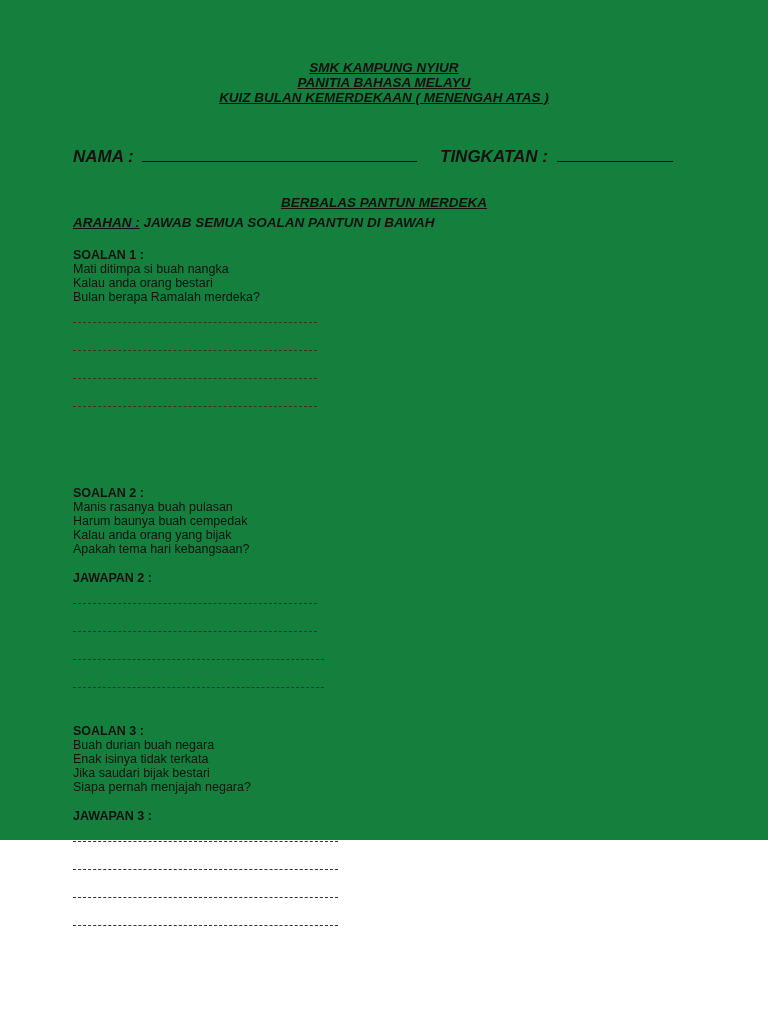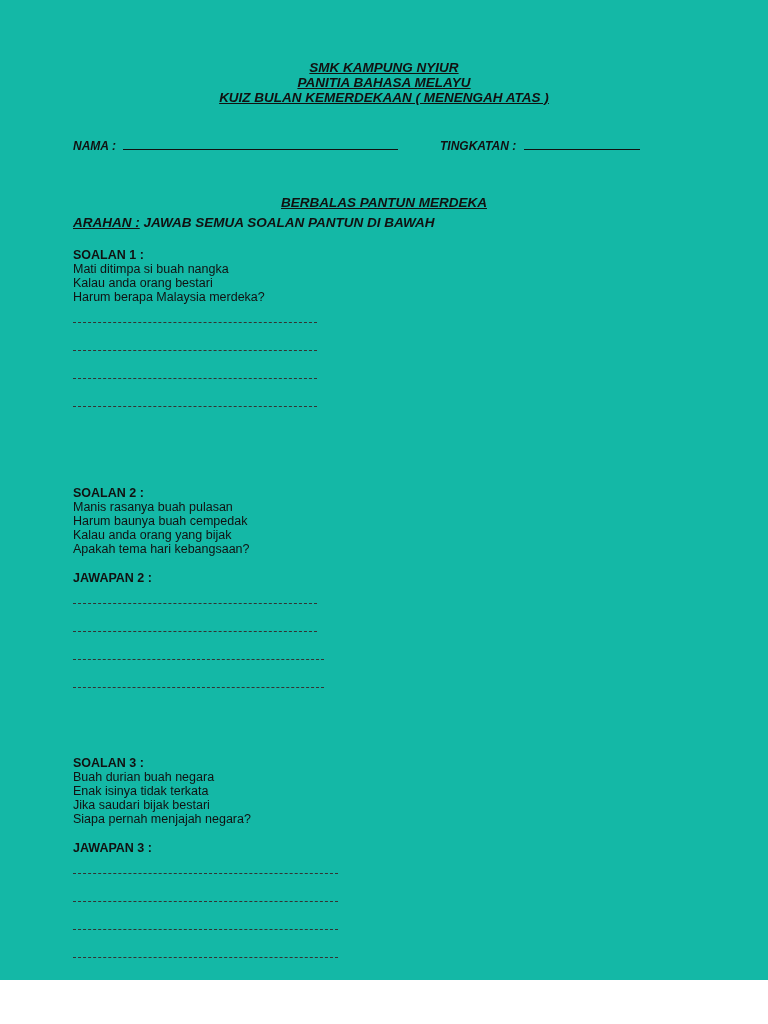--- a/index.html
+++ b/index.html
@@ -11,42 +11,42 @@
       width: 768px;
       height: 1024px;
       position: relative;
       overflow: hidden;
       font-family: "Liberation Sans", "DejaVu Sans", sans-serif;
       color: #111111;
     }
     .page {
       position: absolute;
       left: 0; top: 0;
-      width: 768px; height: 980px;
-      background: #14b8a6;
+      width: 768px; height: 840px;
+      background: #15803d;
     }
     .header {
       position: absolute;
       left: 0; top: 60px;
       width: 768px;
       text-align: center;
       font-size: 13.5px;
       font-weight: bold;
       font-style: italic;
       line-height: 15px;
     }
     .header .line {
       display: block;
       text-decoration: underline;
     }
 
     .field-row {
       position: absolute;
-      top: 137px;
-      font-size: 12px;
+      top: 147px;
+      font-size: 17px;
       font-weight: bold;
       font-style: italic;
       white-space: nowrap;
     }
     .field-row .blank {
       display: inline-block;
       border-bottom: 1.2px solid #111;
       height: 12px;
       vertical-align: baseline;
       margin-left: 4px;
@@ -128,21 +128,21 @@
   <div class="subtitle">BERBALAS PANTUN MERDEKA</div>
 
   <div class="instruction">
     <span class="label">ARAHAN :</span><span> JAWAB SEMUA SOALAN PANTUN DI BAWAH</span>
   </div>
 
   <div class="section" style="top:248px;">
     <p class="q-label">SOALAN 1 :</p>
     <p class="verse">Mati ditimpa si buah nangka</p>
     <p class="verse">Kalau anda orang bestari</p>
-    <p class="verse">Harum berapa Malaysia merdeka?</p>
+    <p class="verse">Bulan berapa Ramalah merdeka?</p>
     <div class="answer-lines">
       <span class="answer-line" style="width:244px;"></span>
       <span class="answer-line" style="width:244px;"></span>
       <span class="answer-line" style="width:244px;"></span>
       <span class="answer-line" style="width:244px;"></span>
     </div>
   </div>
 
   <div class="section" style="top:486px;">
     <p class="q-label">SOALAN 2 :</p>
@@ -152,21 +152,21 @@
     <p class="verse">Apakah tema hari kebangsaan?</p>
     <p class="a-label">JAWAPAN 2 :</p>
     <div class="answer-lines">
       <span class="answer-line" style="width:244px;"></span>
       <span class="answer-line" style="width:244px;"></span>
       <span class="answer-line" style="width:251px;"></span>
       <span class="answer-line" style="width:251px;"></span>
     </div>
   </div>
 
-  <div class="section" style="top:724px;margin-top:32px;">
+  <div class="section" style="top:724px;">
     <p class="q-label">SOALAN  3 :</p>
     <p class="verse">Buah durian buah negara</p>
     <p class="verse">Enak isinya tidak terkata</p>
     <p class="verse">Jika saudari bijak bestari</p>
     <p class="verse">Siapa pernah menjajah negara?</p>
     <p class="a-label">JAWAPAN 3 :</p>
     <div class="answer-lines">
       <span class="answer-line" style="width:265px;"></span>
       <span class="answer-line" style="width:265px;"></span>
       <span class="answer-line" style="width:265px;"></span>

